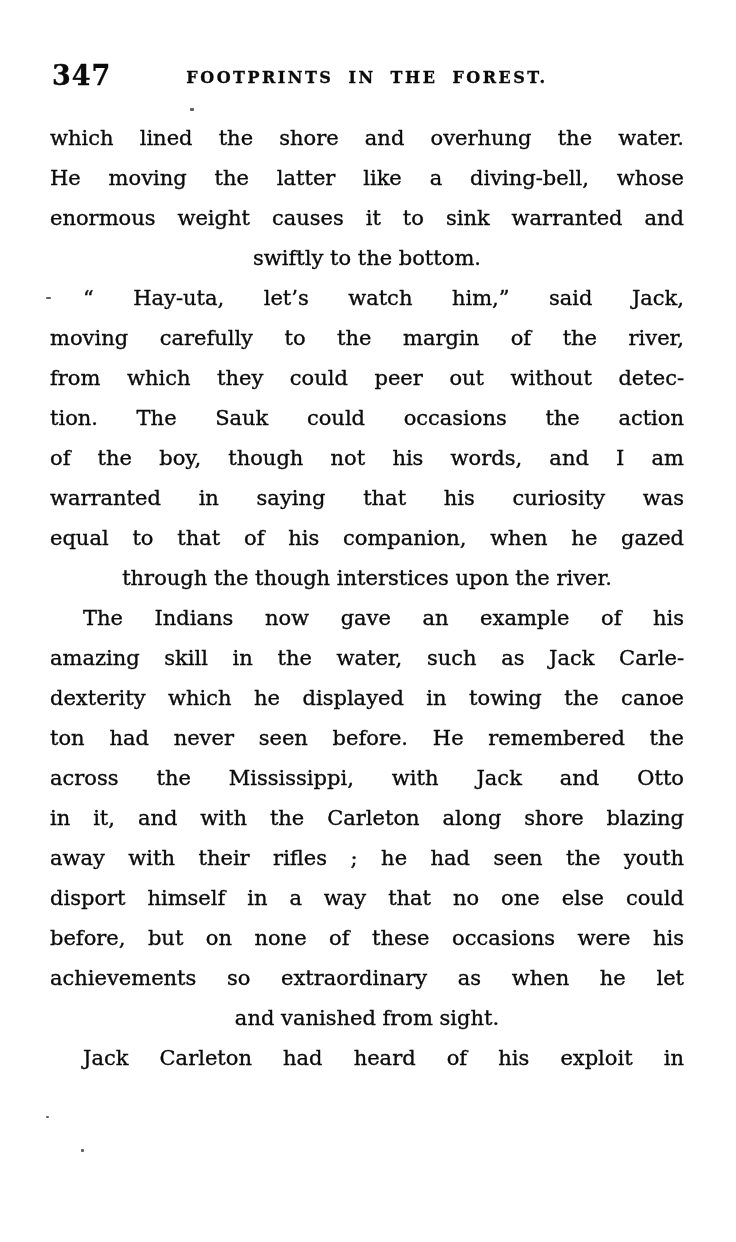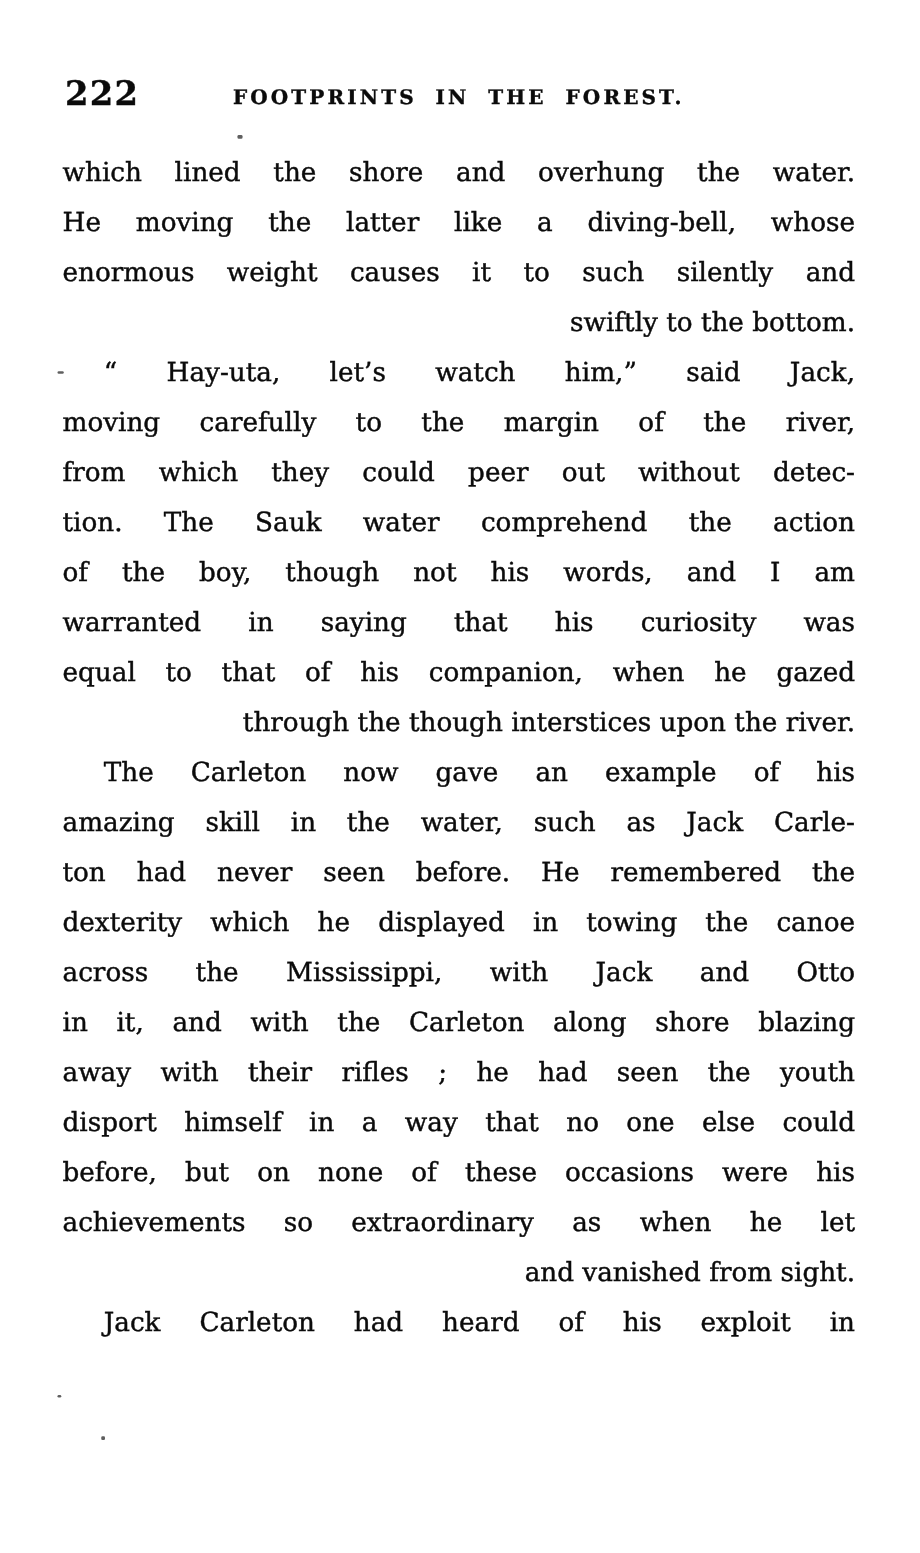--- a/index.html
+++ b/index.html
@@ -50,21 +50,21 @@
     top: 118px;
     left: 50px;
     width: 634px;
     font-size: 21px;
     line-height: 40px;
     -webkit-text-stroke: 0.35px #0b0b0b;
   }
   .para { margin: 0; }
   .line {
     height: 40px;
-    text-align: right;
+    text-align: center;
     white-space: normal;
   }
   .line.jfy {
     text-align: justify;
     text-align-last: justify;
   }
   .line.indent {
     text-indent: 33px;
   }
   
@@ -78,46 +78,46 @@
   .speck.s2 { left: 46px;  top: 297px; width: 5px; height: 2px; }
   .speck.s3 { left: 46px;  top: 1116px; width: 3px; height: 2px; }
   .speck.s4 { left: 81px;  top: 1149px; width: 3px; height: 3px; }
 </style>
 </head>
 <body>
 
 <div class="page">
 
   <div class="running-head">
-    <span class="page-num">222</span>
+    <span class="page-num">347</span>
     <div class="head-title">FOOTPRINTS IN THE FOREST.</div>
   </div>
 
   <div class="text-block">
       <div class="para">
         <div class="line jfy">which lined the shore and overhung the water.</div>
         <div class="line jfy">He moving the latter like a diving-bell, whose</div>
-        <div class="line jfy">enormous weight causes it to such silently and</div>
+        <div class="line jfy">enormous weight causes it to sink warranted and</div>
         <div class="line">swiftly to the bottom.</div>
       </div>
       <div class="para">
         <div class="line jfy indent">“ Hay-uta, let’s watch him,” said Jack,</div>
         <div class="line jfy">moving carefully to the margin of the river,</div>
         <div class="line jfy">from which they could peer out without detec-</div>
-        <div class="line jfy">tion.  The Sauk water comprehend the action</div>
+        <div class="line jfy">tion.  The Sauk could occasions the action</div>
         <div class="line jfy">of the boy, though not his words, and I am</div>
         <div class="line jfy">warranted in saying that his curiosity was</div>
         <div class="line jfy">equal to that of his companion, when he gazed</div>
         <div class="line">through the though interstices upon the river.</div>
       </div>
       <div class="para">
-        <div class="line jfy indent">The Carleton now gave an example of his</div>
+        <div class="line jfy indent">The Indians now gave an example of his</div>
         <div class="line jfy">amazing skill in the water, such as Jack Carle-</div>
+        <div class="line jfy">dexterity which he displayed in towing the canoe</div>
         <div class="line jfy">ton had never seen before.  He remembered the</div>
-        <div class="line jfy">dexterity which he displayed in towing the canoe</div>
         <div class="line jfy">across the Mississippi, with Jack and Otto</div>
         <div class="line jfy">in it, and with the Carleton along shore blazing</div>
         <div class="line jfy">away with their rifles ; he had seen the youth</div>
         <div class="line jfy">disport himself in a way that no one else could</div>
         <div class="line jfy">before, but on none of these occasions were his</div>
         <div class="line jfy">achievements so extraordinary as when he let</div>
         <div class="line">and vanished from sight.</div>
       </div>
       <div class="para">
         <div class="line jfy indent">Jack Carleton had heard of his exploit in</div>

